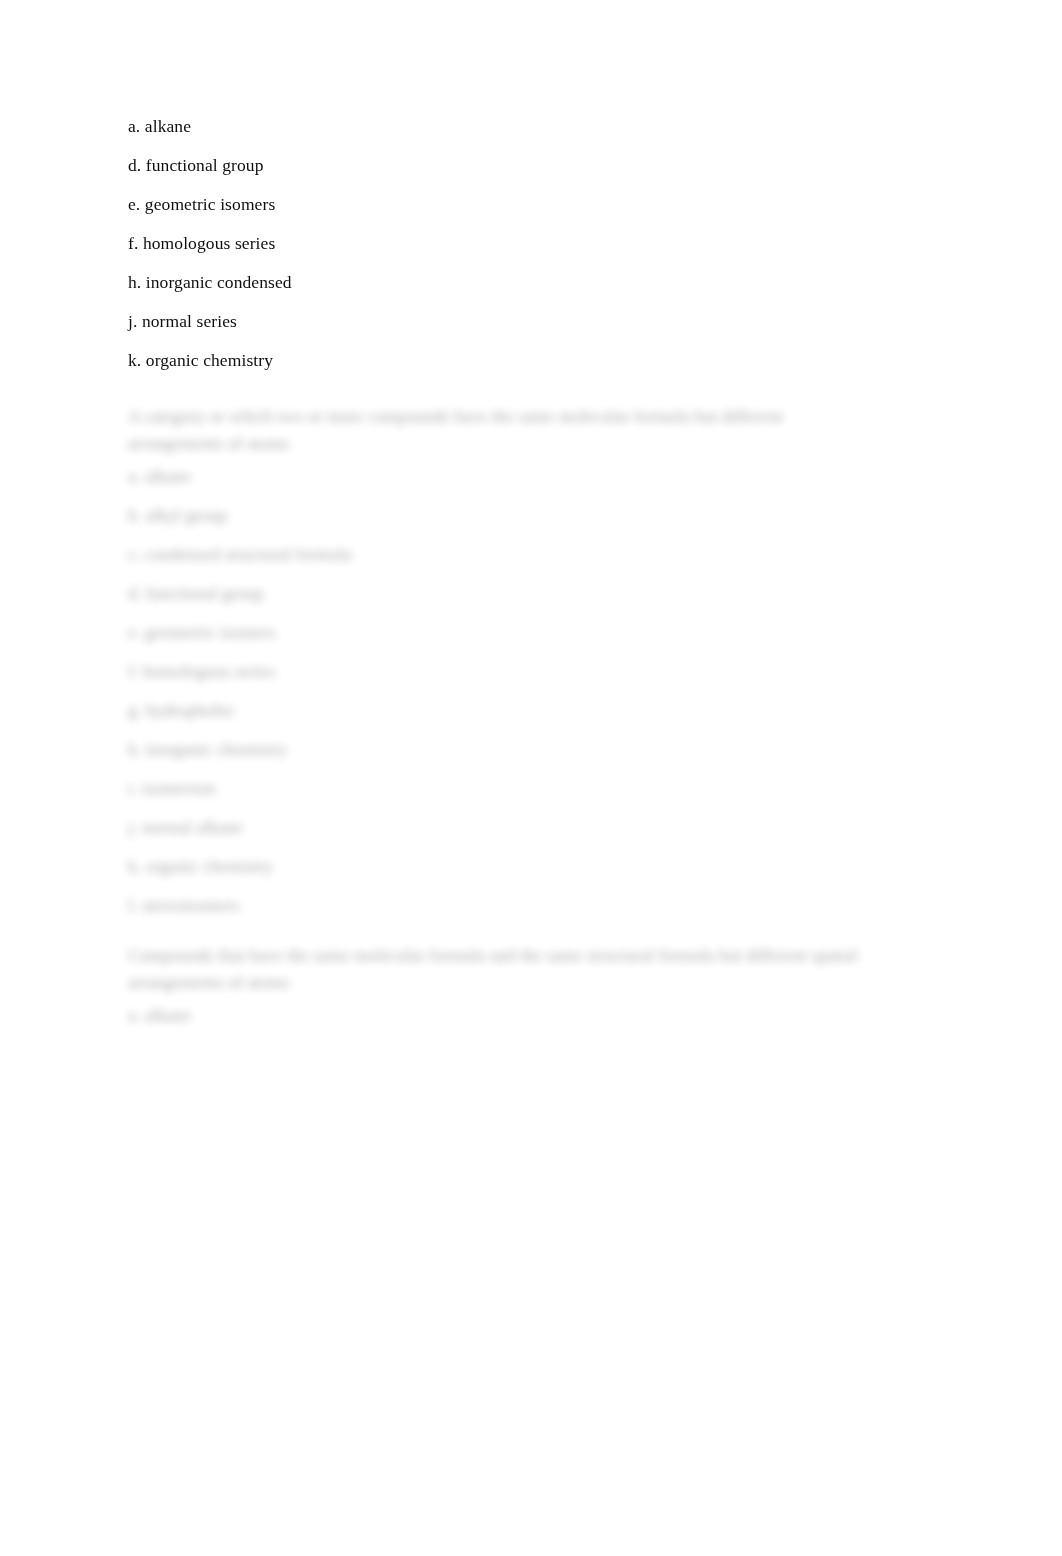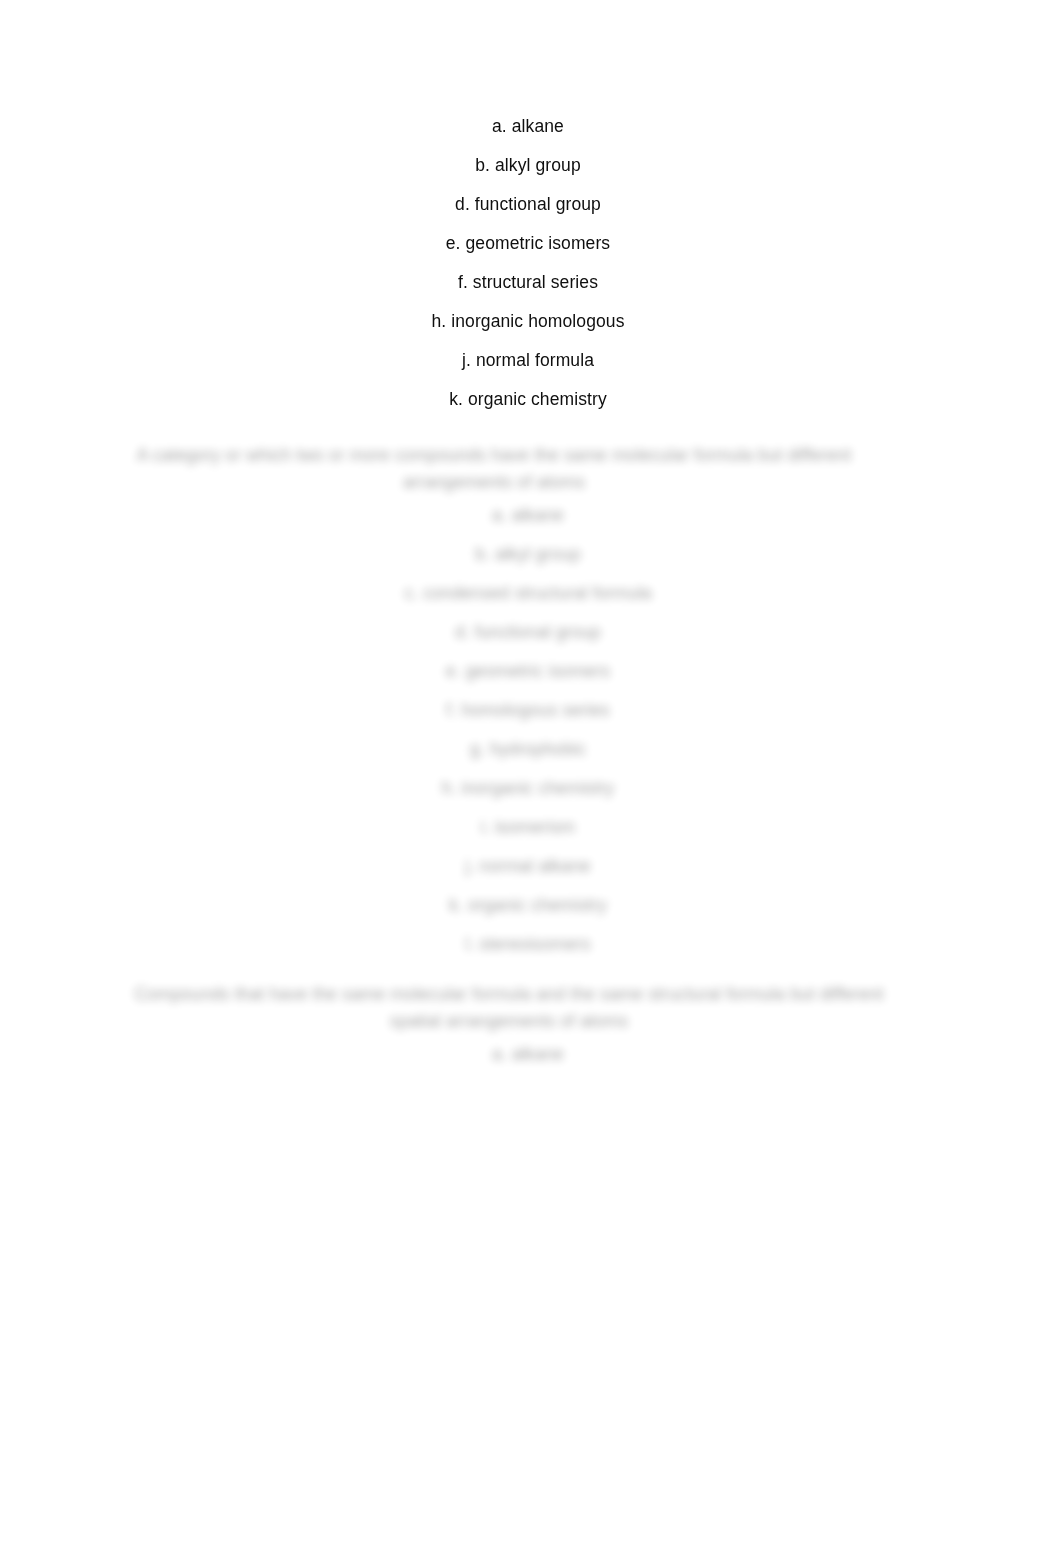--- a/index.html
+++ b/index.html
@@ -5,23 +5,22 @@
   html, body {
     margin: 0;
     padding: 0;
     background: #ffffff;
   }
   .page {
     position: relative;
     width: 1062px;
     height: 1556px;
     background: #ffffff;
-    font-family: Liberation Sans, sans-serif;
+    font-family: Liberation Serif, serif;
     overflow: hidden;
-    text-align: center;
   }
   .doc-body {
     position: absolute;
     left: 128px;
     top: 118px;
     width: 800px;
   }
   .term-item {
     font-size: 17.5px;
     line-height: 1;
@@ -60,26 +59,25 @@
   .spacer-6 { height: 6px; }
 </style>
 </head>
 <body>
 
 <div class="page">
   <div class="doc-body">
 
     <div class="term-list">
       <div class="term-item">a. alkane</div>
-      <div class="term-item">b. alkyl group</div>
       <div class="term-item">d. functional group</div>
       <div class="term-item">e. geometric isomers</div>
-      <div class="term-item">f. structural series</div>
-      <div class="term-item">h. inorganic homologous</div>
-      <div class="term-item">j. normal formula</div>
+      <div class="term-item">f. homologous series</div>
+      <div class="term-item">h. inorganic condensed</div>
+      <div class="term-item">j. normal series</div>
       <div class="term-item">k. organic chemistry</div>
     </div>
 
     <div class="blurred-zone">
 
       <div class="spacer-12"></div>
 
       <p class="blur-para p1">A category or which two or more compounds have the same molecular formula but different arrangements of atoms</p>
 
       <div class="blur-item">a. alkane</div>

